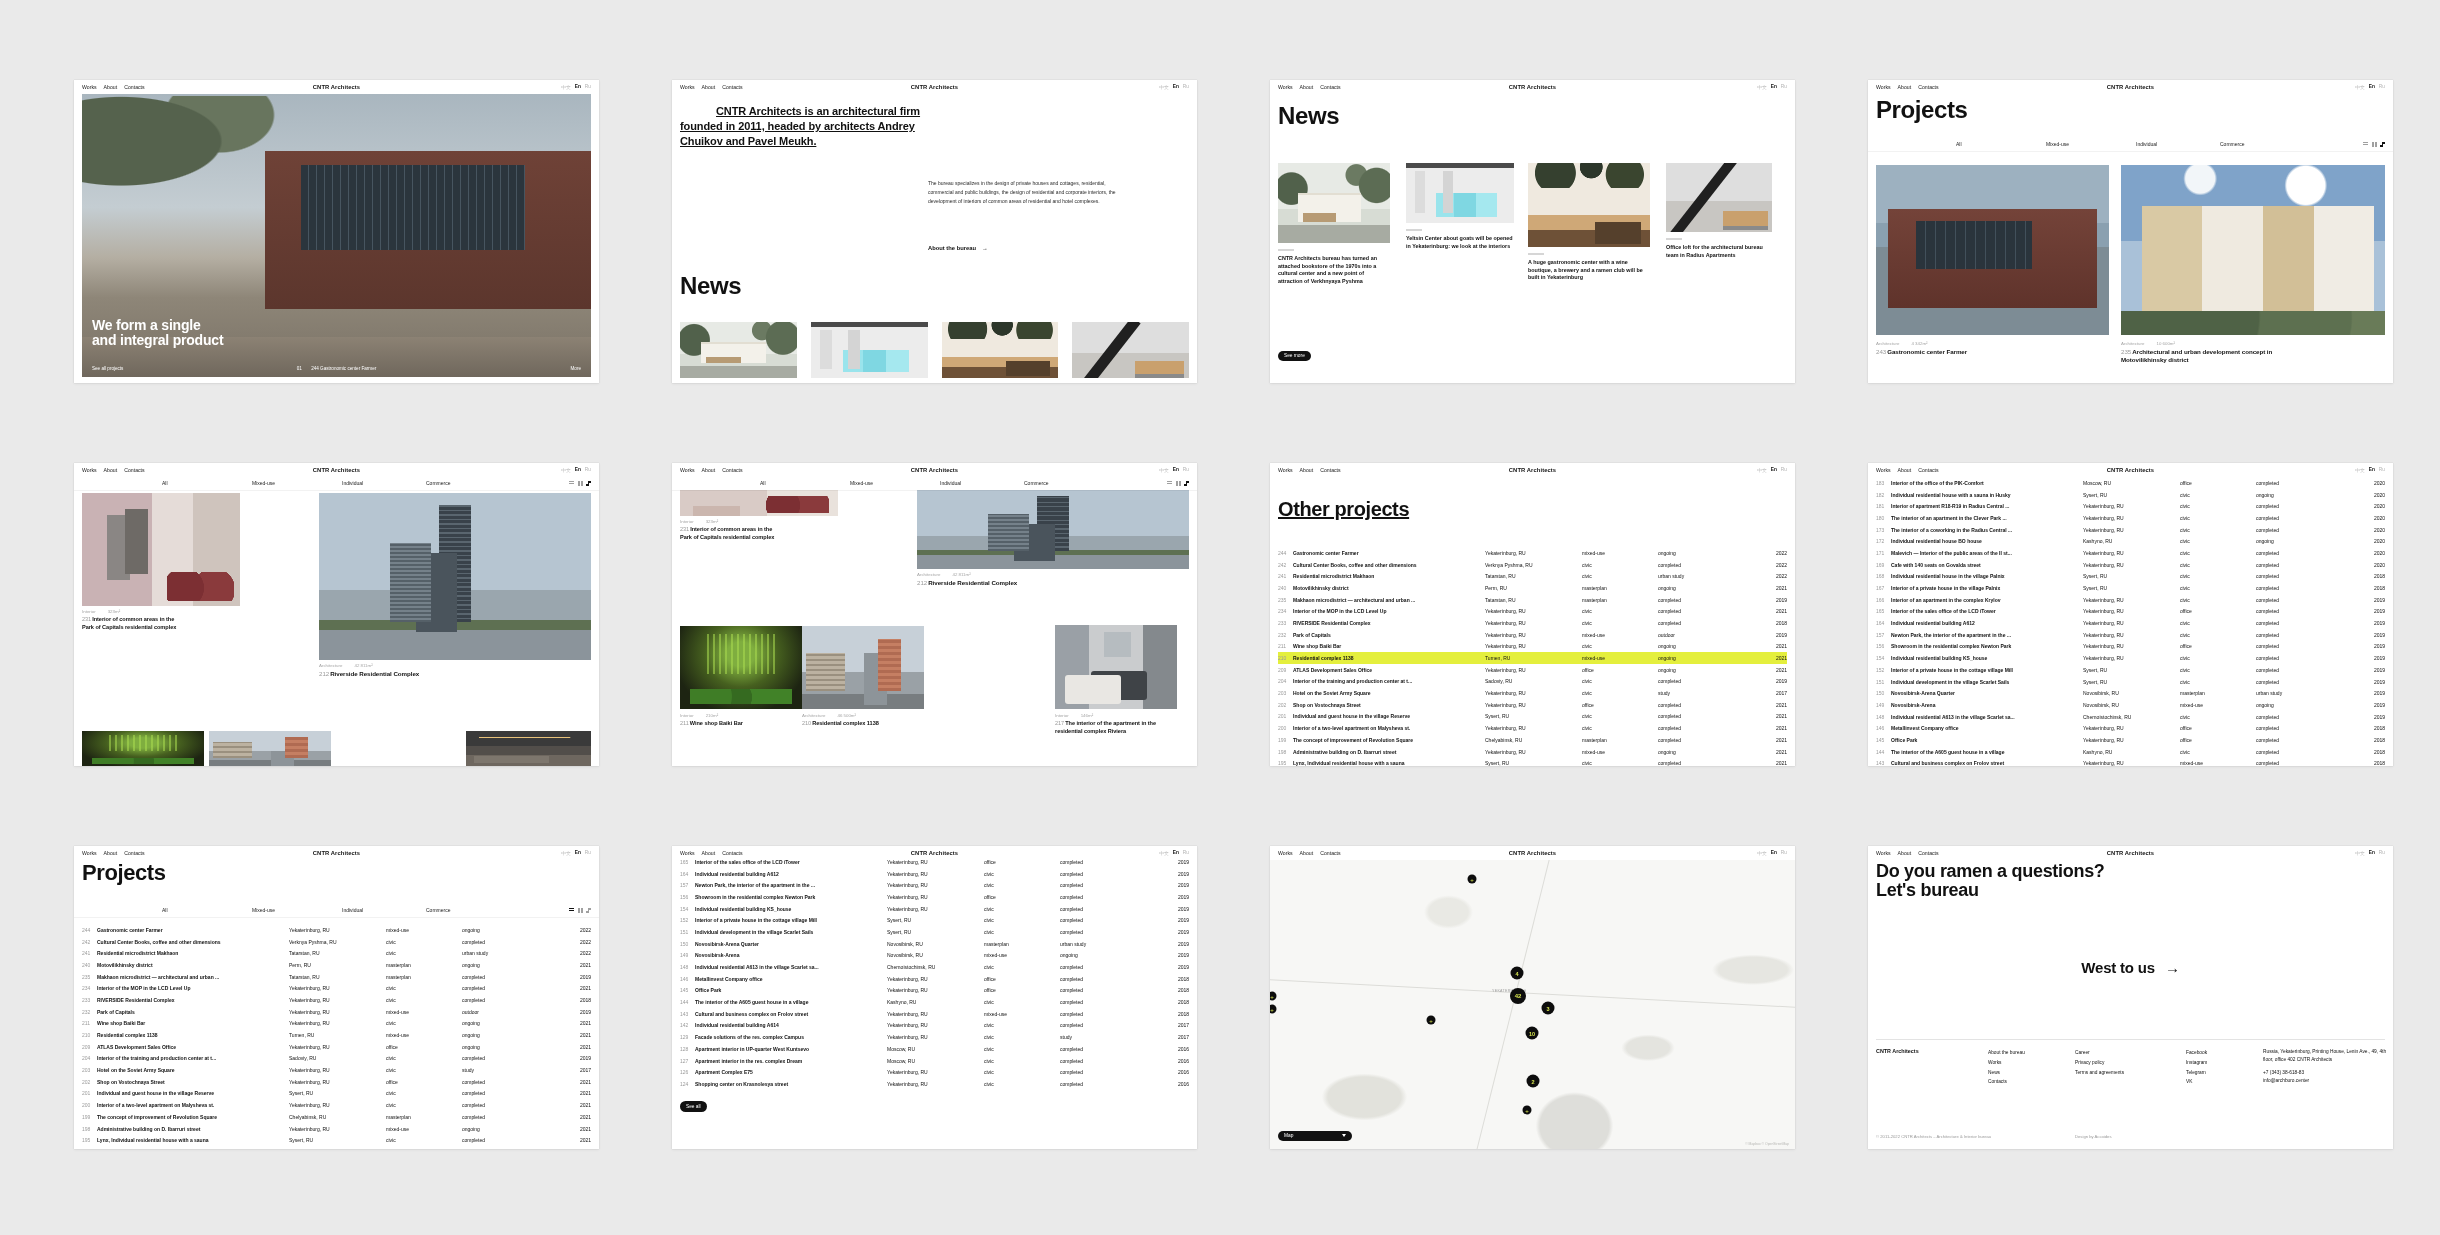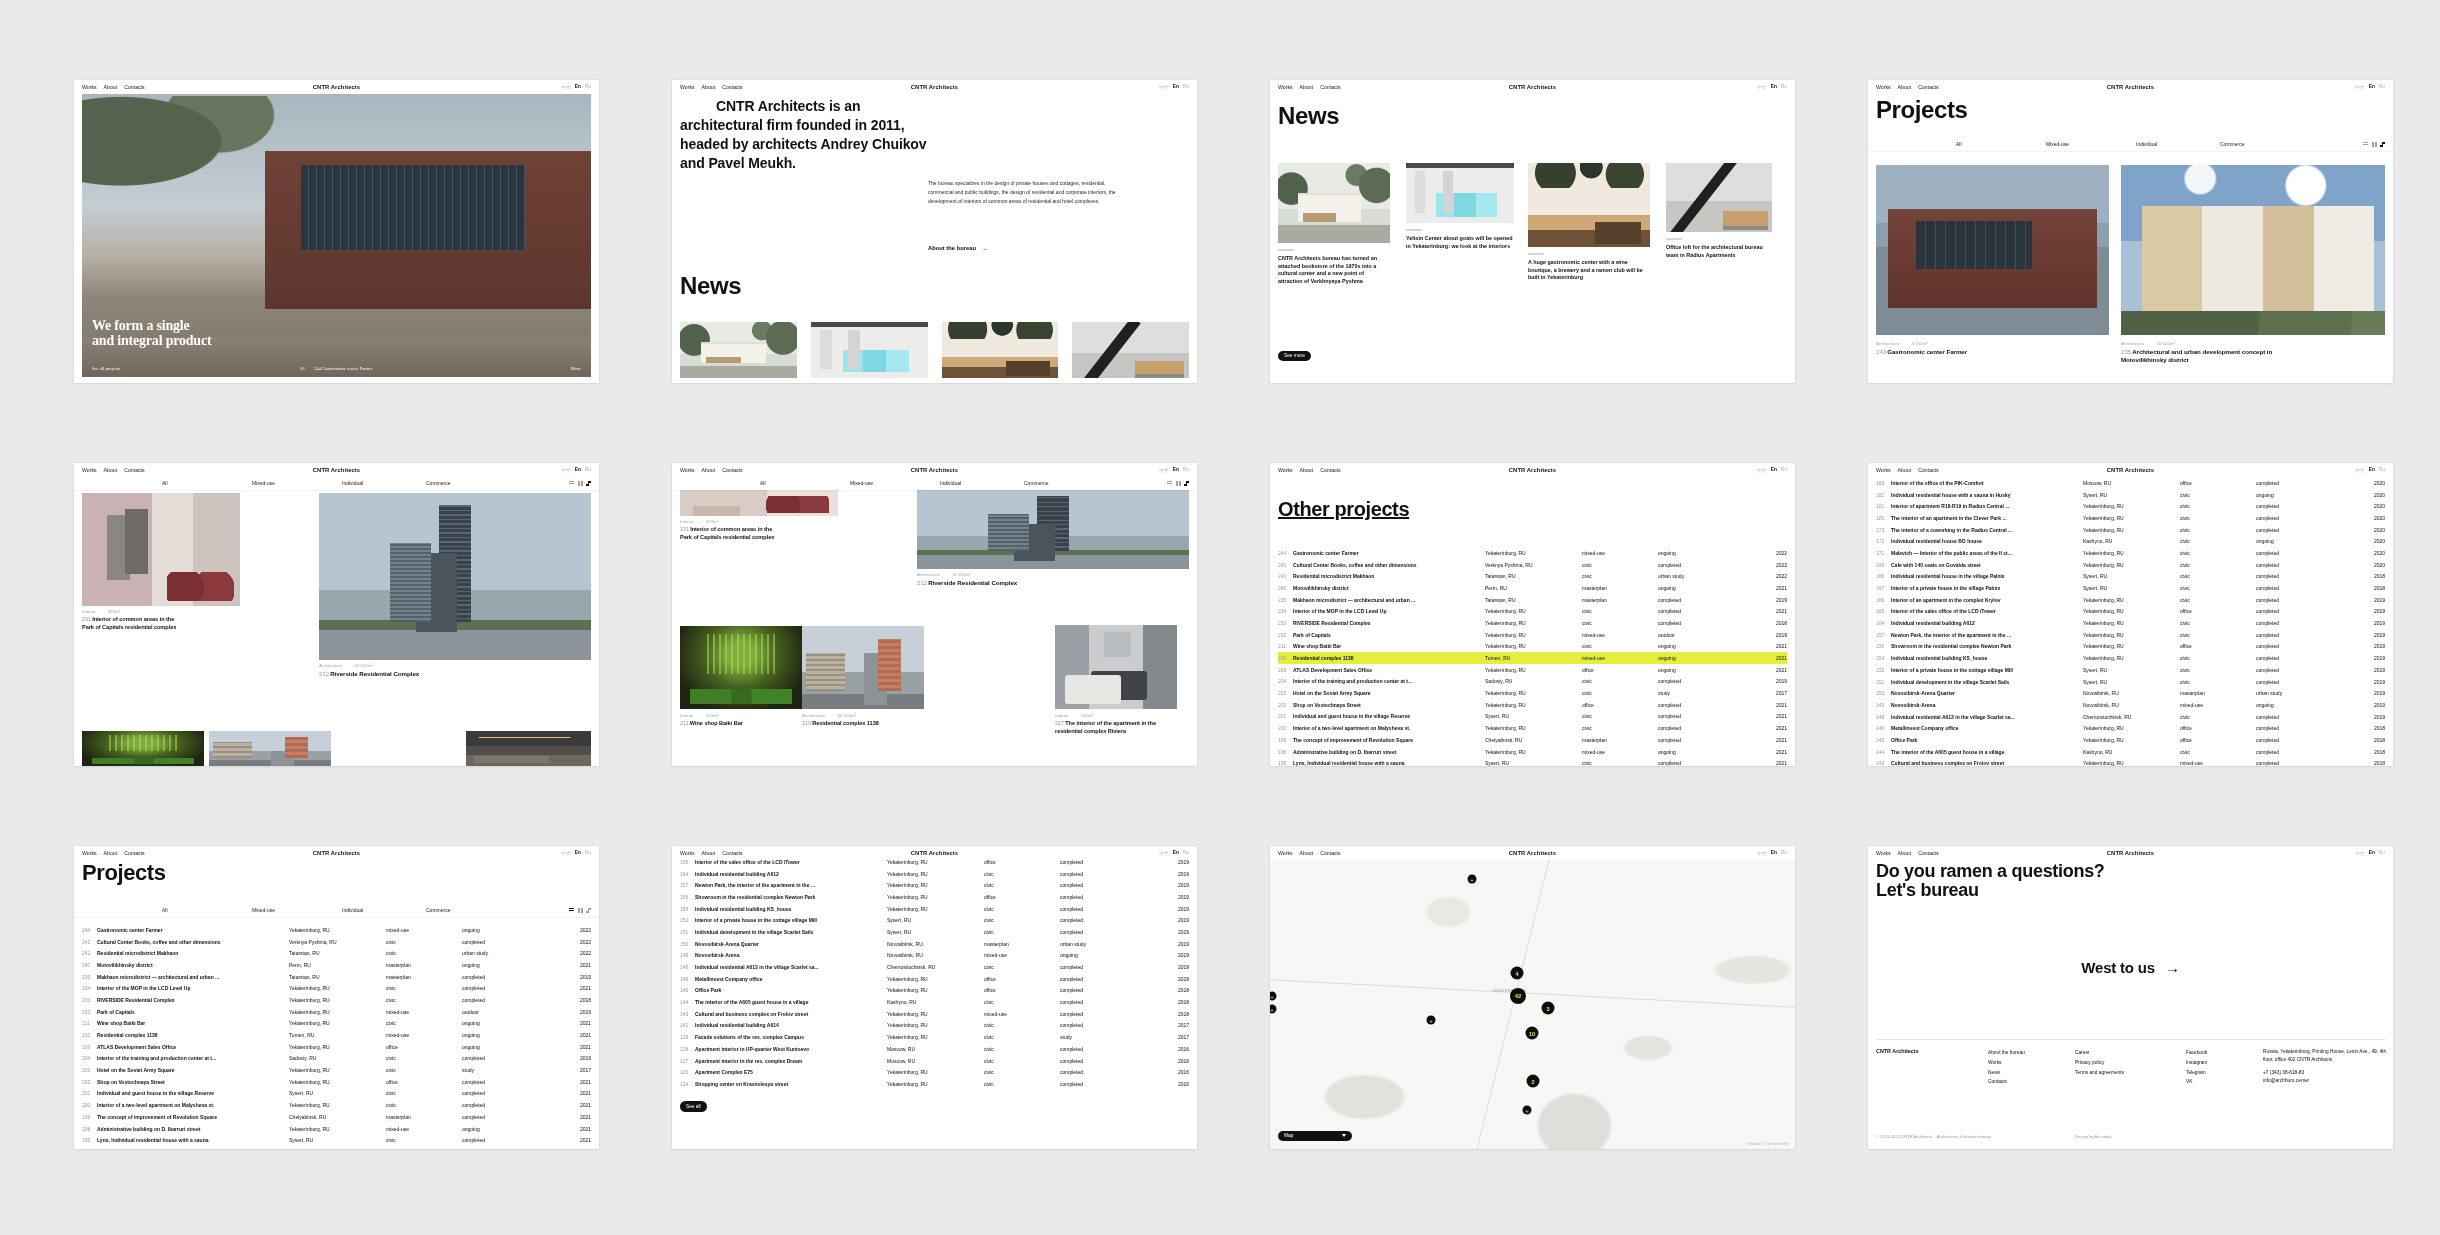--- a/index.html
+++ b/index.html
@@ -48,21 +48,21 @@
   .c-loc{width:97px;flex:none;}
   .c-type{width:76px;flex:none;}
   .c-status{flex:1;}
   .c-year{width:22px;text-align:right;flex:none;}
   .trow.hl{background:#e4ef3d;}
 
   
   .im{position:absolute;background:#ddd;overflow:hidden;}
   .im:before,.im:after{content:"";position:absolute;}
 
-  .im-hero{background:linear-gradient(180deg,#a9b6bf 0%,#c4cdd2 40%,#b4aea2 58%,#8e8678 72%,#797165 100%);font-family:Liberation Serif, serif;}
+  .im-hero{background:linear-gradient(180deg,#a9b6bf 0%,#c4cdd2 40%,#b4aea2 58%,#8e8678 72%,#797165 100%);}
   .im-hero .hb1{position:absolute;left:36%;top:20%;width:66%;height:56%;
       background:linear-gradient(180deg,#6f4237,#5c362d);}
   .im-hero .hb2{position:absolute;left:43%;top:25%;width:44%;height:30%;
       background:repeating-linear-gradient(90deg,#2b353d 0 7px,#475560 7px 8px);}
   .im-hero .htree{position:absolute;left:-8px;top:2px;width:42%;height:42%;
       background:radial-gradient(ellipse at 22% 38%,#55624d 0 42%,transparent 43%),
                  radial-gradient(ellipse at 68% 16%,#68755e 0 26%,transparent 27%);}
   .im-hero .hground{position:absolute;left:0;bottom:0;width:100%;height:14%;
       background:linear-gradient(180deg,#8c8274,#6f675c);}
 
@@ -153,22 +153,22 @@
   
   .hero{position:absolute;top:14px;left:8px;right:8px;bottom:6px;}
   .hero-title{position:absolute;left:10px;bottom:28px;color:#fff;font-size:14px;font-weight:600;
       line-height:1.12;letter-spacing:-.2px;z-index:3;}
   .hero-bar{position:absolute;left:10px;right:10px;bottom:6px;color:#fff;font-size:4.6px;z-index:3;}
   .hb-center{position:absolute;left:50%;transform:translateX(-50%);white-space:nowrap;}
   .hb-center .ctr{margin-right:8px;}
   .hero-bar .right{position:absolute;right:0;}
 
   
-  .about-head{position:absolute;top:17px;left:8px;width:262px;font-size:14px;line-height:1.36;
-      font-weight:600;text-indent:36px;letter-spacing:-.1px;}
+  .about-head{position:absolute;top:24px;left:8px;width:262px;font-size:11px;line-height:1.36;
+      font-weight:600;text-indent:36px;letter-spacing:-.1px;text-decoration:underline;}
   .about-para{position:absolute;top:99px;left:256px;width:188px;font-size:5px;line-height:1.78;color:#2a2a2a;}
   .about-link{position:absolute;top:165px;left:256px;font-size:5.8px;font-weight:700;}
   .about-link .arr{margin-left:6px;font-weight:400;}
   .s-about .h1{top:194px;font-size:24px;}
   .news-imgs{position:absolute;top:242px;left:8px;right:8px;bottom:5px;display:flex;gap:14px;}
   .news-imgs .nimg{position:relative;flex:1;}
 
   
   .s-news .h1{top:24px;font-size:24px;}
   .ncard{position:absolute;}

